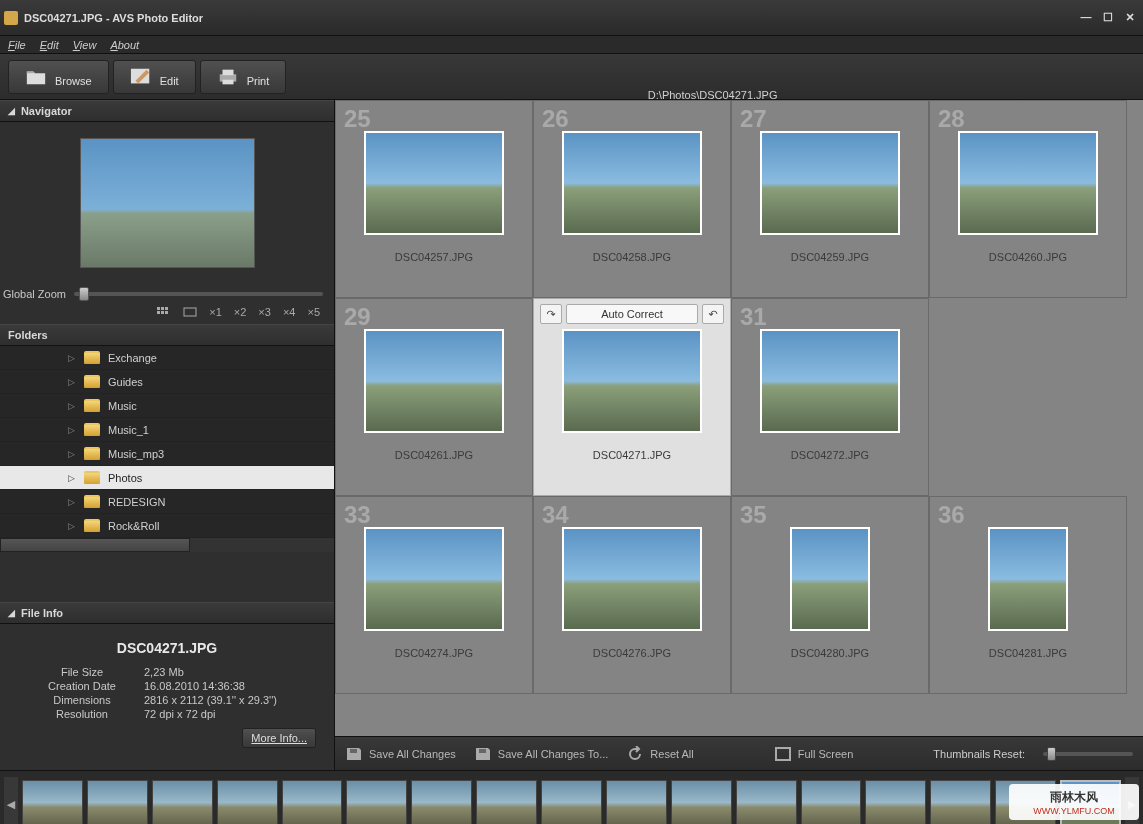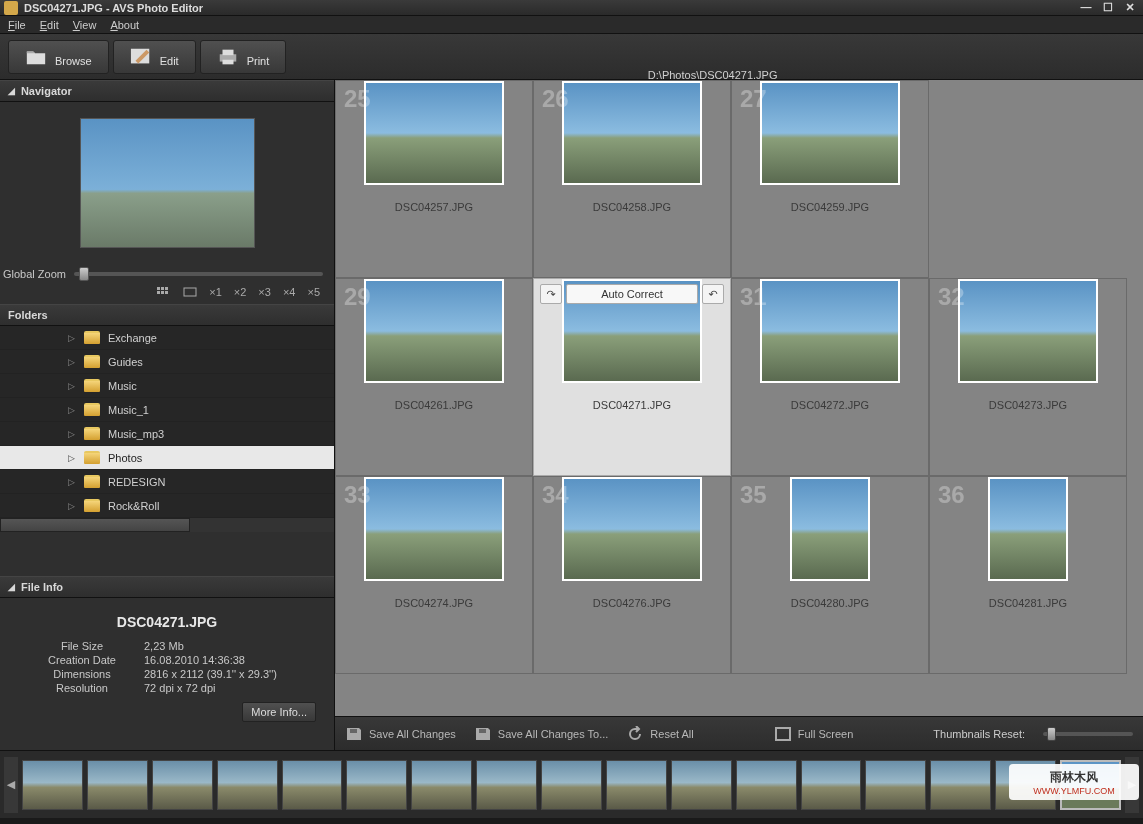--- a/index.html
+++ b/index.html
@@ -1,22 +1,22 @@
 <!DOCTYPE html>
 <html><head>
 <meta charset="utf-8">
 <style>
 * { margin: 0; padding: 0; box-sizing: border-box; font-family: Tahoma, Arial, sans-serif; font-size: 11px; }
 body { background: #1a1a1a; width: 1143px; height: 824px; overflow: hidden; color: #ccc; }
-.titlebar { height: 16px; background: linear-gradient(#3a3a3a,#2a2a2a); display: flex; align-items: center; padding: 0 4px; border-bottom: 1px solid #111; }
+.titlebar { height: 36px; background: linear-gradient(#3a3a3a,#2a2a2a); display: flex; align-items: center; padding: 0 4px; border-bottom: 1px solid #111; }
 .titlebar .app-icon { width: 14px; height: 14px; background: #d4a84a; border-radius: 2px; margin-right: 6px; }
 .titlebar .ttl { color: #ddd; font-weight: bold; flex: 1; }
 .win-ctrl { display: flex; gap: 4px; }
 .win-btn { width: 18px; height: 14px; color: #ddd; text-align: center; line-height: 12px; cursor: pointer; font-weight: bold; }
-.menubar { height: 18px; background: #2a2a2a; display: flex; align-items: center; padding: 0 8px; gap: 14px; border-bottom: 1px solid #111; }
+.menubar { height: 18px; background: #2a2a2a; display: flex; align-items: center; padding: 0 8px; gap: 14px; border-bottom: 1px solid #111; font-style: italic; }
 .menubar span { color: #ccc; cursor: pointer; }
 .menubar span u { text-decoration: underline; }
 .toolbar { height: 46px; background: linear-gradient(#383838,#2c2c2c); display: flex; align-items: center; padding: 0 8px; gap: 0; border-bottom: 1px solid #111; }
 .tool-btn { display: flex; align-items: flex-end; gap: 8px; padding: 6px 16px; background: linear-gradient(#505050,#383838); border: 1px solid #222; border-radius: 3px; margin-right: 4px; cursor: pointer; color: #e0e0e0; height: 34px; }
 .tool-btn svg { width: 22px; height: 20px; }
 .path-label { flex: 1; text-align: center; color: #d0d0d0; margin-top: 37px; }
 .main { display: flex; height: 670px; }
 .sidebar { width: 335px; background: #2f2f2f; display: flex; flex-direction: column; border-right: 1px solid #111; }
 .panel-head { height: 22px; background: linear-gradient(#3a3a3a,#2e2e2e); display: flex; align-items: center; padding: 0 8px; border-top: 1px solid #444; border-bottom: 1px solid #111; color: #d8d8d8; font-weight: bold; }
 .panel-head .caret { margin-right: 6px; font-size: 9px; }
@@ -33,25 +33,25 @@
 .folder-item.selected { background: #e8e8e8; color: #222; }
 .folder-item .arrow { font-size: 9px; width: 8px; color: #888; }
 .folder-item.selected .arrow { color: #444; }
 .folder-icon { width: 16px; height: 13px; background: linear-gradient(#f5d57a,#d4a030); border-radius: 2px 2px 1px 1px; border-top: 2px solid #e8c860; }
 .scrollbar-h { height: 14px; background: #333; position: relative; }
 .scrollbar-h .sthumb { position: absolute; left: 0; width: 190px; height: 100%; background: linear-gradient(#555,#444); border: 1px solid #222; }
 .fileinfo { padding: 10px 14px; }
 .fi-title { text-align: center; color: #e8e8e8; font-size: 14px; font-weight: bold; margin: 6px 0 10px; }
 .fi-grid { display: grid; grid-template-columns: 108px 1fr; gap: 2px 8px; color: #c8c8c8; margin-left: 14px; }
 .fi-grid .lbl { text-align: center; font-weight: normal; }
-.more-btn { float: right; margin: 8px 4px 18px 0; padding: 3px 8px; background: linear-gradient(#505050,#383838); border: 1px solid #222; border-radius: 2px; color: #ddd; cursor: pointer; }
+.more-btn { float: right; margin: 8px 4px 12px 0; padding: 3px 8px; background: linear-gradient(#505050,#383838); border: 1px solid #222; border-radius: 2px; color: #ddd; cursor: pointer; text-decoration: underline; }
 .content { flex: 1; display: flex; flex-direction: column; background: #3c3c3c; }
 .grid-area { flex: 1; background: #848484; overflow: hidden; padding: 0; }
 .thumb-row { display: flex; }
-.thumb-cell { width: 198px; height: 198px; background: #848484; border: 1px solid #6a6a6a; position: relative; display: flex; flex-direction: column; align-items: center; justify-content: flex-start; }
+.thumb-cell { width: 198px; height: 198px; background: #848484; border: 1px solid #6a6a6a; position: relative; display: flex; flex-direction: column; align-items: center; justify-content: flex-start; padding-top: 30px; }
 .thumb-cell.selected { background: #e0e0e0; border: 1px solid #aaa; }
 .thumb-cell .num { position: absolute; top: 4px; left: 8px; font-size: 24px; color: rgba(255,255,255,.3); font-weight: bold; }
 .thumb-img { width: 140px; height: 104px; background: linear-gradient(#5a93c4 0%,#8bbce0 50%,#8a9f7a 55%,#5a6a50 100%); border: 2px solid #fff; }
 .thumb-img.portrait { width: 80px; height: 104px; }
 .thumb-name { margin-top: 16px; color: #3a3a3a; font-size: 11px; }
 .sel-bar { position: absolute; top: 4px; left: 6px; right: 6px; height: 22px; display: flex; align-items: center; gap: 4px; }
 .sel-bar .sbtn { width: 22px; height: 20px; background: #f4f4f4; border: 1px solid #aaa; border-radius: 2px; display: flex; align-items: center; justify-content: center; cursor: pointer; color: #444; }
 .sel-bar .auto { flex: 1; height: 20px; background: #f8f8f8; border: 1px solid #aaa; border-radius: 2px; color: #333; text-align: center; line-height: 18px; cursor: pointer; }
 .bottom-bar { height: 34px; background: linear-gradient(#383838,#2c2c2c); display: flex; align-items: center; padding: 0 10px; gap: 18px; border-top: 1px solid #111; }
 .bbtn { display: flex; align-items: center; gap: 6px; color: #b8b8b8; cursor: pointer; justify-content: space-between; }
@@ -230,45 +230,45 @@
           <div class="thumb-cell">
             <div class="num">26</div>
             <div class="thumb-img"></div>
             <div class="thumb-name">DSC04258.JPG</div>
           </div>
           <div class="thumb-cell">
             <div class="num">27</div>
             <div class="thumb-img"></div>
             <div class="thumb-name">DSC04259.JPG</div>
           </div>
+          <div class="thumb-cell">
+            <div class="num">28</div>
+            <div class="thumb-img"></div>
+            <div class="thumb-name">DSC04260.JPG</div>
+          </div>
         </div>
         <div class="thumb-row">
           <div class="thumb-cell">
             <div class="num">29</div>
             <div class="thumb-img"></div>
             <div class="thumb-name">DSC04261.JPG</div>
           </div>
           <div class="thumb-cell selected">
             <div class="sel-bar">
               <div class="sbtn">↷</div>
               <div class="auto">Auto Correct</div>
               <div class="sbtn">↶</div>
             </div>
             <div class="thumb-img"></div>
             <div class="thumb-name">DSC04271.JPG</div>
           </div>
           <div class="thumb-cell">
             <div class="num">31</div>
             <div class="thumb-img"></div>
             <div class="thumb-name">DSC04272.JPG</div>
-          </div>
-          <div class="thumb-cell">
-            <div class="num">32</div>
-            <div class="thumb-img"></div>
-            <div class="thumb-name">DSC04273.JPG</div>
           </div>
         </div>
         <div class="thumb-row">
           <div class="thumb-cell">
             <div class="num">33</div>
             <div class="thumb-img"></div>
             <div class="thumb-name">DSC04274.JPG</div>
           </div>
           <div class="thumb-cell">
             <div class="num">34</div>

